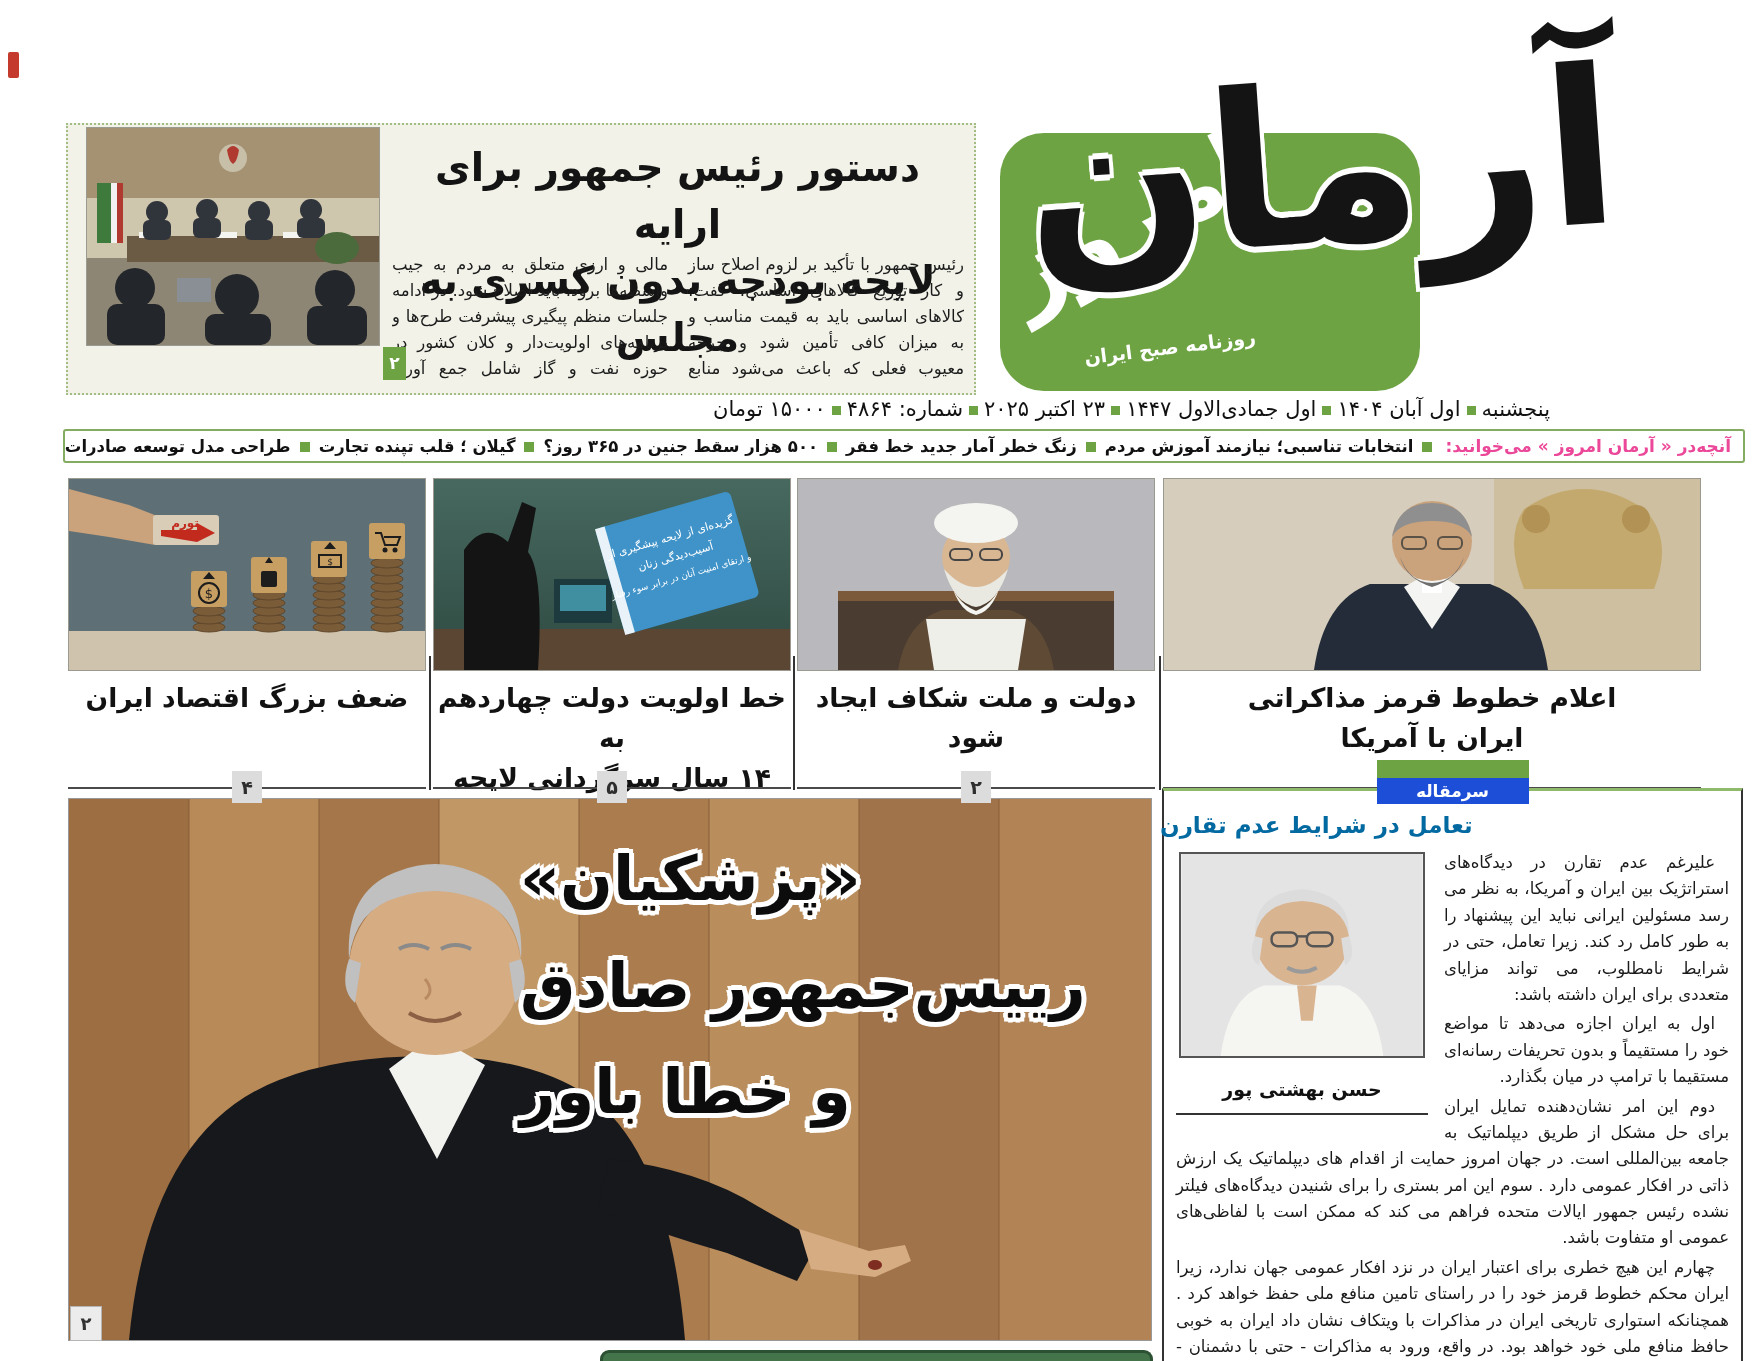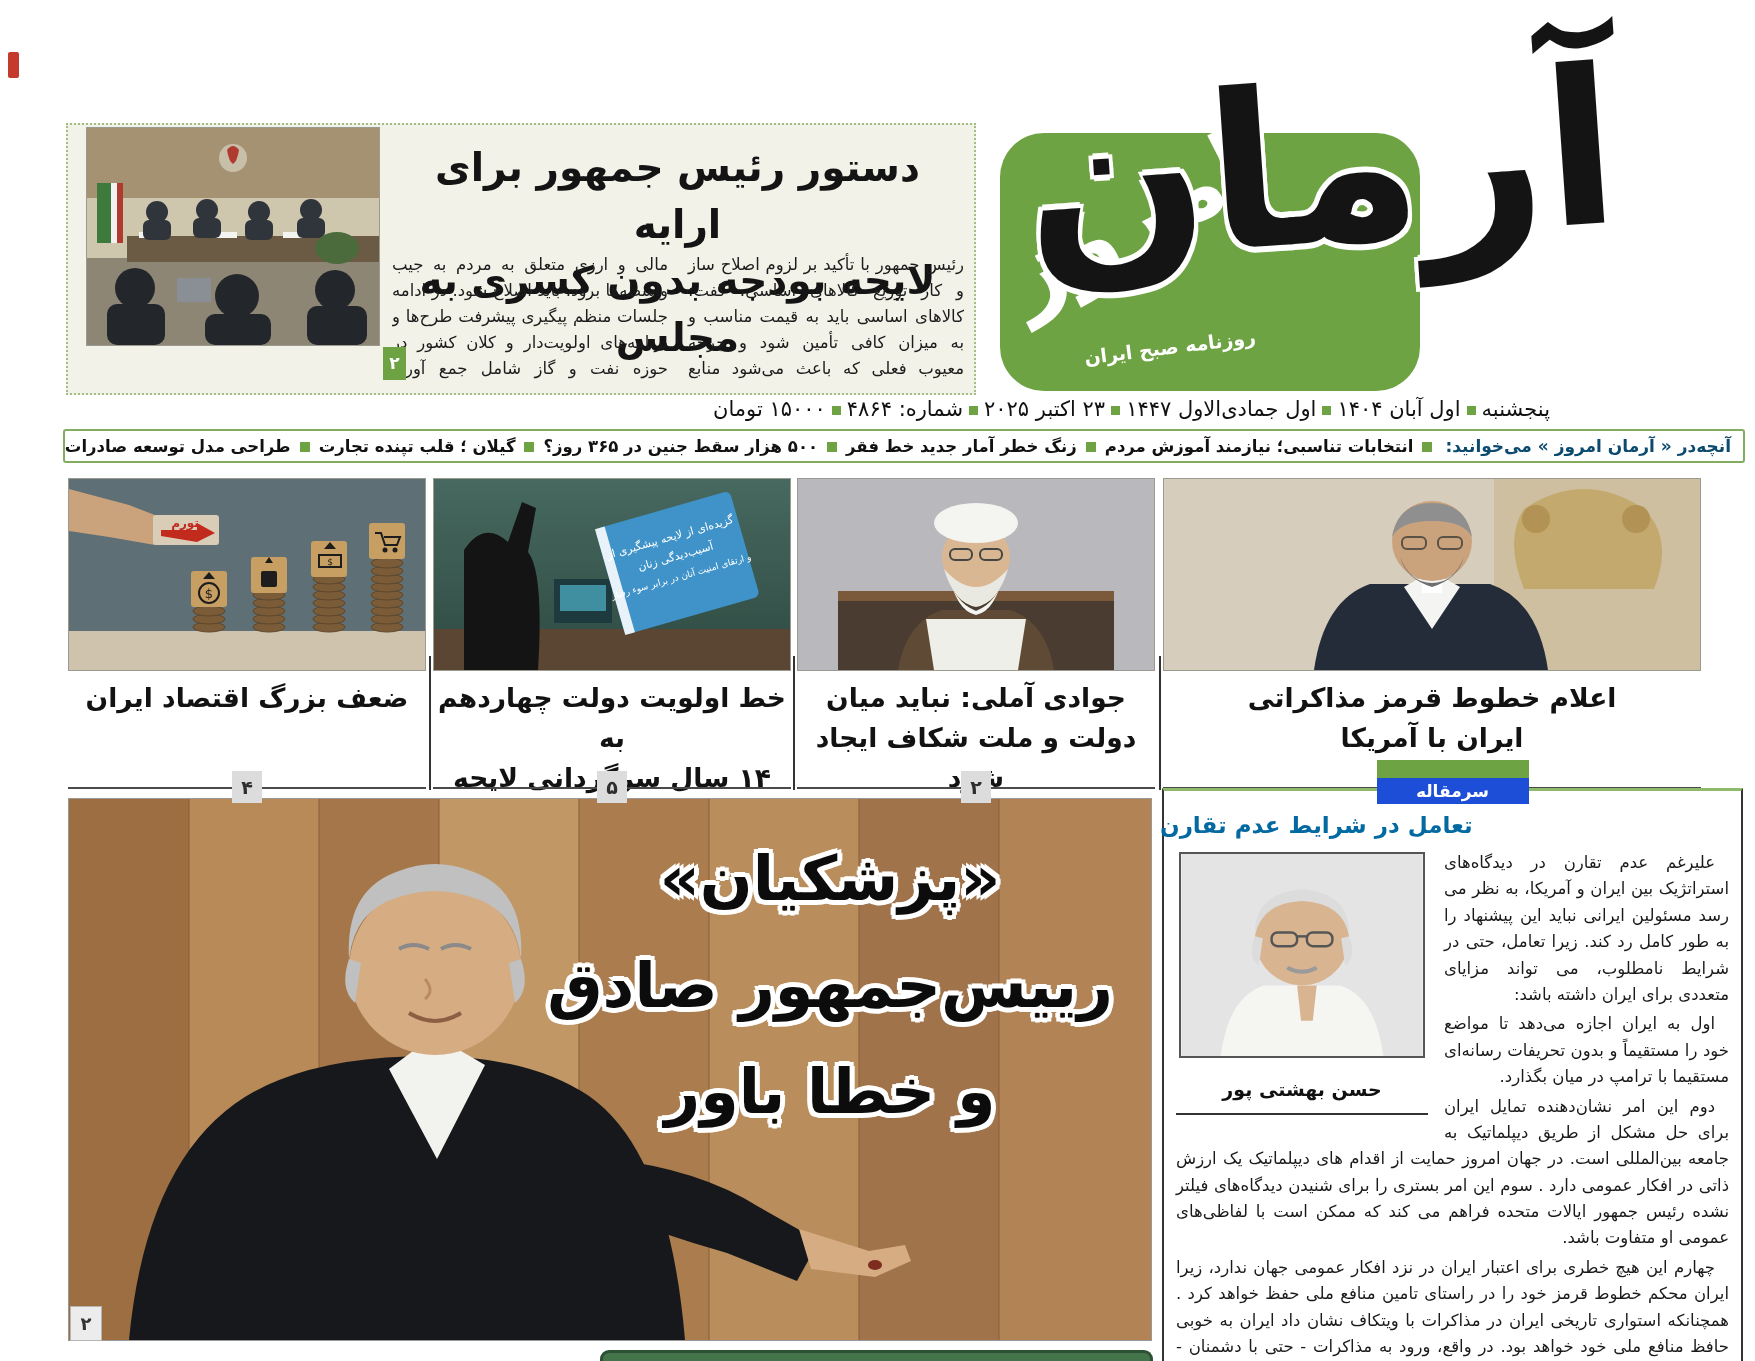--- a/index.html
+++ b/index.html
@@ -26,33 +26,33 @@
   #lead-photo{left:86px;top:127px;width:294px;height:219px;border:1px solid #9a9a90;z-index:2}
   #lead-headline{left:390px;top:140px;width:575px;text-align:center;font-weight:bold;color:#141414;
       font-size:39px;line-height:1.45}
   #lead-body{left:392px;top:252px;width:572px;height:138px;font-size:16.5px;line-height:1.58;color:#1c1c1c;
       text-align:justify;column-count:2;column-gap:20px;overflow:hidden}
   #lead-badge{left:383px;top:347px;width:23px;height:33px;background:#6da342;color:#fff;font-weight:bold;
       font-size:17px;text-align:center;line-height:33px;z-index:3}
   
   #strip{left:63px;top:429px;width:1682px;height:34px;background:#fff;border:2px solid #84ac60;border-radius:3px;
       display:flex;align-items:center;direction:rtl;padding:0 12px;white-space:nowrap;overflow:hidden}
-  #strip .lbl{color:#0c4a6e;font-weight:bold;font-size:17px;margin-left:4px}
+  #strip .lbl{color:#ec4899;font-weight:bold;font-size:17px;margin-left:4px}
   #strip .itm{color:#111;font-weight:bold;font-size:16.5px}
   #strip .sq{display:inline-block;width:10px;height:10px;background:#6da342;margin:0 9px;vertical-align:middle}
   
   .tz-photo{top:478px;height:193px;border:1px solid #9a9a90;overflow:hidden}
   .tz-cap{top:678px;height:100px;text-align:center;font-weight:bold;color:#121212;font-size:26.5px;line-height:1.5}
   .tz-rule{top:787px;height:0;border-top:2px solid #4a4a4a}
   .tz-badge{top:771px;width:30px;height:32px;background:#dcdcdc;color:#2e2e2e;font-weight:bold;font-size:19px;
       text-align:center;line-height:32px;z-index:2}
   .vsep{top:656px;height:134px;width:2px;background:#333}
   
   #main-photo{left:68px;top:798px;width:1084px;height:543px;border:1px solid #999;overflow:hidden}
-  #main-headline{left:520px;top:826px;width:620px;text-align:center;font-weight:bold;font-size:62px;
+  #main-headline{left:520px;top:826px;width:620px;text-align:left;font-weight:bold;font-size:62px;
       color:#0c0c0c;line-height:1.72;z-index:3;
       text-shadow:-4px -4px 0 #fff,4px -4px 0 #fff,-4px 4px 0 #fff,4px 4px 0 #fff,0 5px 0 #fff,0 -5px 0 #fff,5px 0 0 #fff,-5px 0 0 #fff}
   #main-badge{left:70px;top:1306px;width:32px;height:35px;background:#ececec;border:1px solid #b5b5b5;
       color:#333;font-weight:bold;font-size:18px;text-align:center;line-height:34px;z-index:3}
   #bottom-bar{left:600px;top:1350px;width:553px;height:16px;background:#44744a;border:3px solid #2c5133;
       border-bottom:none;border-radius:9px 9px 0 0}
   
   #editorial{left:1160px;top:760px;width:585px;height:601px;overflow:hidden}
   #ed-frame{position:absolute;left:2px;right:2px;top:28px;bottom:0;border-left:2px solid #333;
       border-right:2px solid #333;border-top:3px solid #8fba6b}
@@ -163,21 +163,20 @@
       <path d="M128 140 l100 0 l-8 51 l-84 0z" fill="#efefe9"></path>
       <circle cx="178" cy="78" r="34" fill="#d8b792"></circle>
       <ellipse cx="178" cy="44" rx="42" ry="20" fill="#f4f4f0"></ellipse>
       <path d="M150 92 q8 40 28 44 q20 -4 28 -44 q-4 30 -28 40 q-24 -10 -28 -40z" fill="#f4f4f0"></path>
       <path d="M146 90 q32 36 64 0 q-10 34 -32 38 q-22 -4 -32 -38z" fill="#e9e9e2"></path>
       <rect x="152" y="70" width="22" height="11" rx="5" fill="none" stroke="#444" stroke-width="2"></rect>
       <rect x="182" y="70" width="22" height="11" rx="5" fill="none" stroke="#444" stroke-width="2"></rect>
     </svg>
   </div>
   <div class="abs rtl tz-cap" style="left:797px;width:358px">
-    <div>جوادی آملی: نباید میان</div>
     <div>دولت و ملت شکاف ایجاد شود</div>
   </div>
   <div class="abs tz-rule" style="left:797px;width:358px"></div>
   <div class="abs tz-badge" style="left:961px">۲</div>
 
   <div class="abs tz-photo" style="left:433px;width:358px">
     <svg width="356" height="191" viewBox="0 0 356 191">
       <defs>
           <linearGradient id="parlbg" x1="0" y1="0" x2="0" y2="1">
         <stop offset="0" stop-color="#47695f"></stop>

